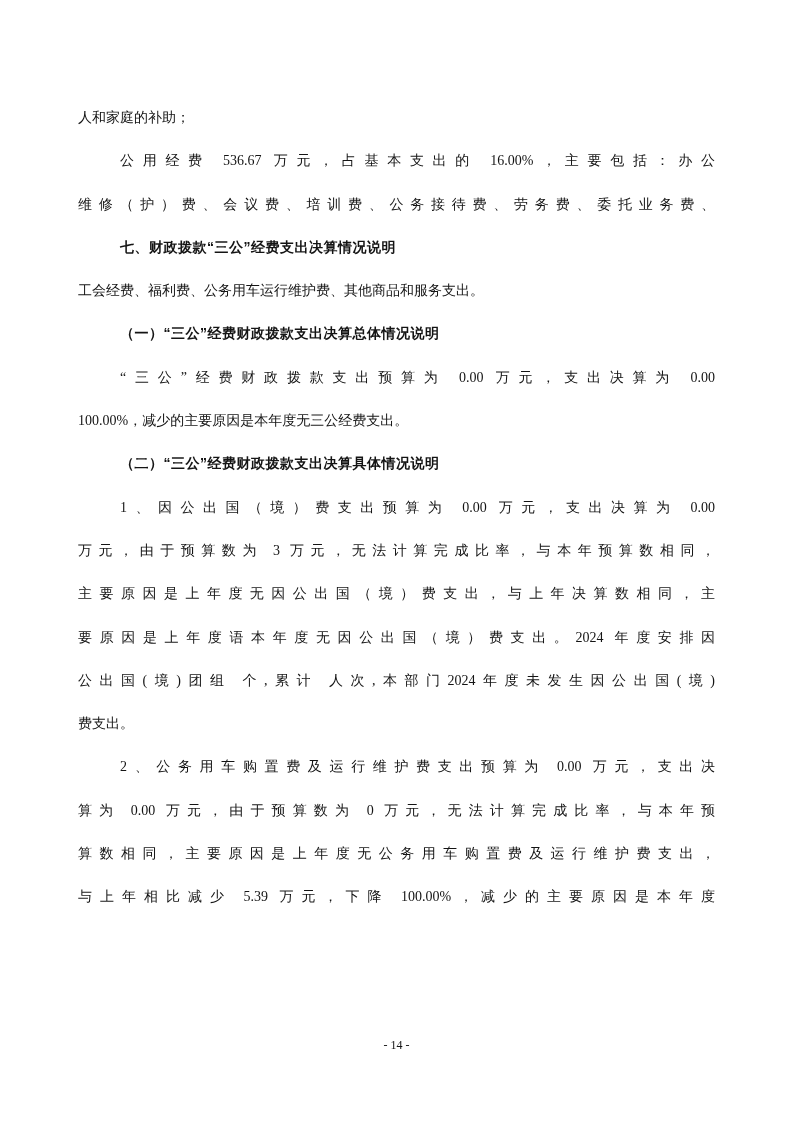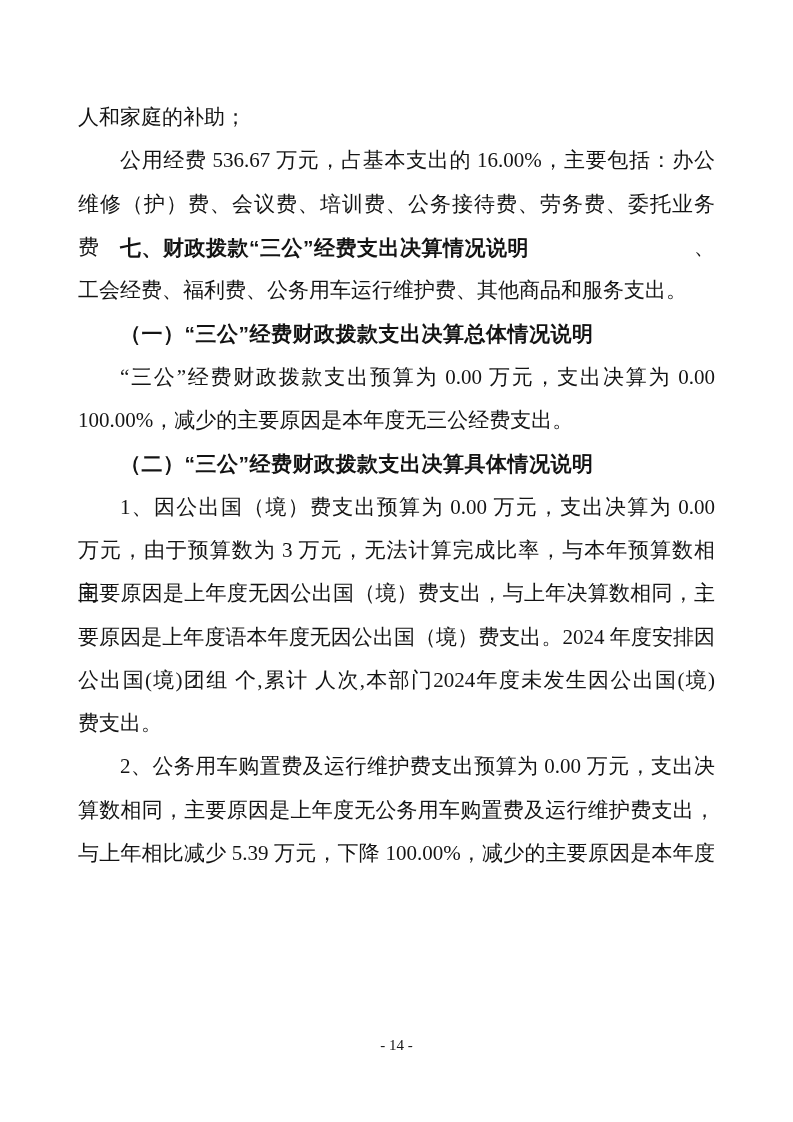--- a/index.html
+++ b/index.html
@@ -18,21 +18,21 @@
   }
   #content {
     position: absolute;
     left: 78px;
     top: 96px;
     width: 637px;
   }
   .line {
     height: 43.3px;
     line-height: 43.3px;
-    font-size: 21px;
+    font-size: 14px;
     white-space: normal;
     overflow: visible;
   }
   .just {
     text-align: justify;
     text-align-last: justify;
     text-justify: inter-character;
   }
   .indent {
     text-indent: 42px;
@@ -41,21 +41,21 @@
     font-family: "Liberation Sans", "DejaVu Sans", sans-serif;
     font-weight: 700;
     letter-spacing: 0.5px;
   }
   .footer {
     position: absolute;
     top: 1034px;
     left: 0;
     width: 100%;
     text-align: center;
-    font-size: 15px;
+    font-size: 12px;
     line-height: 22px;
     font-family: "Liberation Serif", "DejaVu Serif", serif;
     color: #141414;
   }
 </style>
 </head>
 <body>
 
 <div id="page">
   <div id="content">
@@ -68,17 +68,18 @@
     <div class="line just indent">“三公”经费财政拨款支出预算为 0.00 万元，支出决算为 0.00</div>
     <div class="line">100.00%，减少的主要原因是本年度无三公经费支出。</div>
     <div class="line heading indent">（二）“三公”经费财政拨款支出决算具体情况说明</div>
     <div class="line just indent">1、因公出国（境）费支出预算为 0.00 万元，支出决算为 0.00</div>
     <div class="line just">万元，由于预算数为 3 万元，无法计算完成比率，与本年预算数相同，</div>
     <div class="line just">主要原因是上年度无因公出国（境）费支出，与上年决算数相同，主</div>
     <div class="line just">要原因是上年度语本年度无因公出国（境）费支出。2024 年度安排因</div>
     <div class="line just">公出国(境)团组 个,累计 人次,本部门2024年度未发生因公出国(境)</div>
     <div class="line">费支出。</div>
     <div class="line just indent">2、公务用车购置费及运行维护费支出预算为 0.00 万元，支出决</div>
+    <div class="line just">算为 0.00 万元，由于预算数为 0 万元，无法计算完成比率，与本年预</div>
     <div class="line just">算数相同，主要原因是上年度无公务用车购置费及运行维护费支出，</div>
     <div class="line just">与上年相比减少 5.39 万元，下降 100.00%，减少的主要原因是本年度</div>
   </div>
   <div class="footer">- 14 -</div>
 </div>
 
 </body></html>

